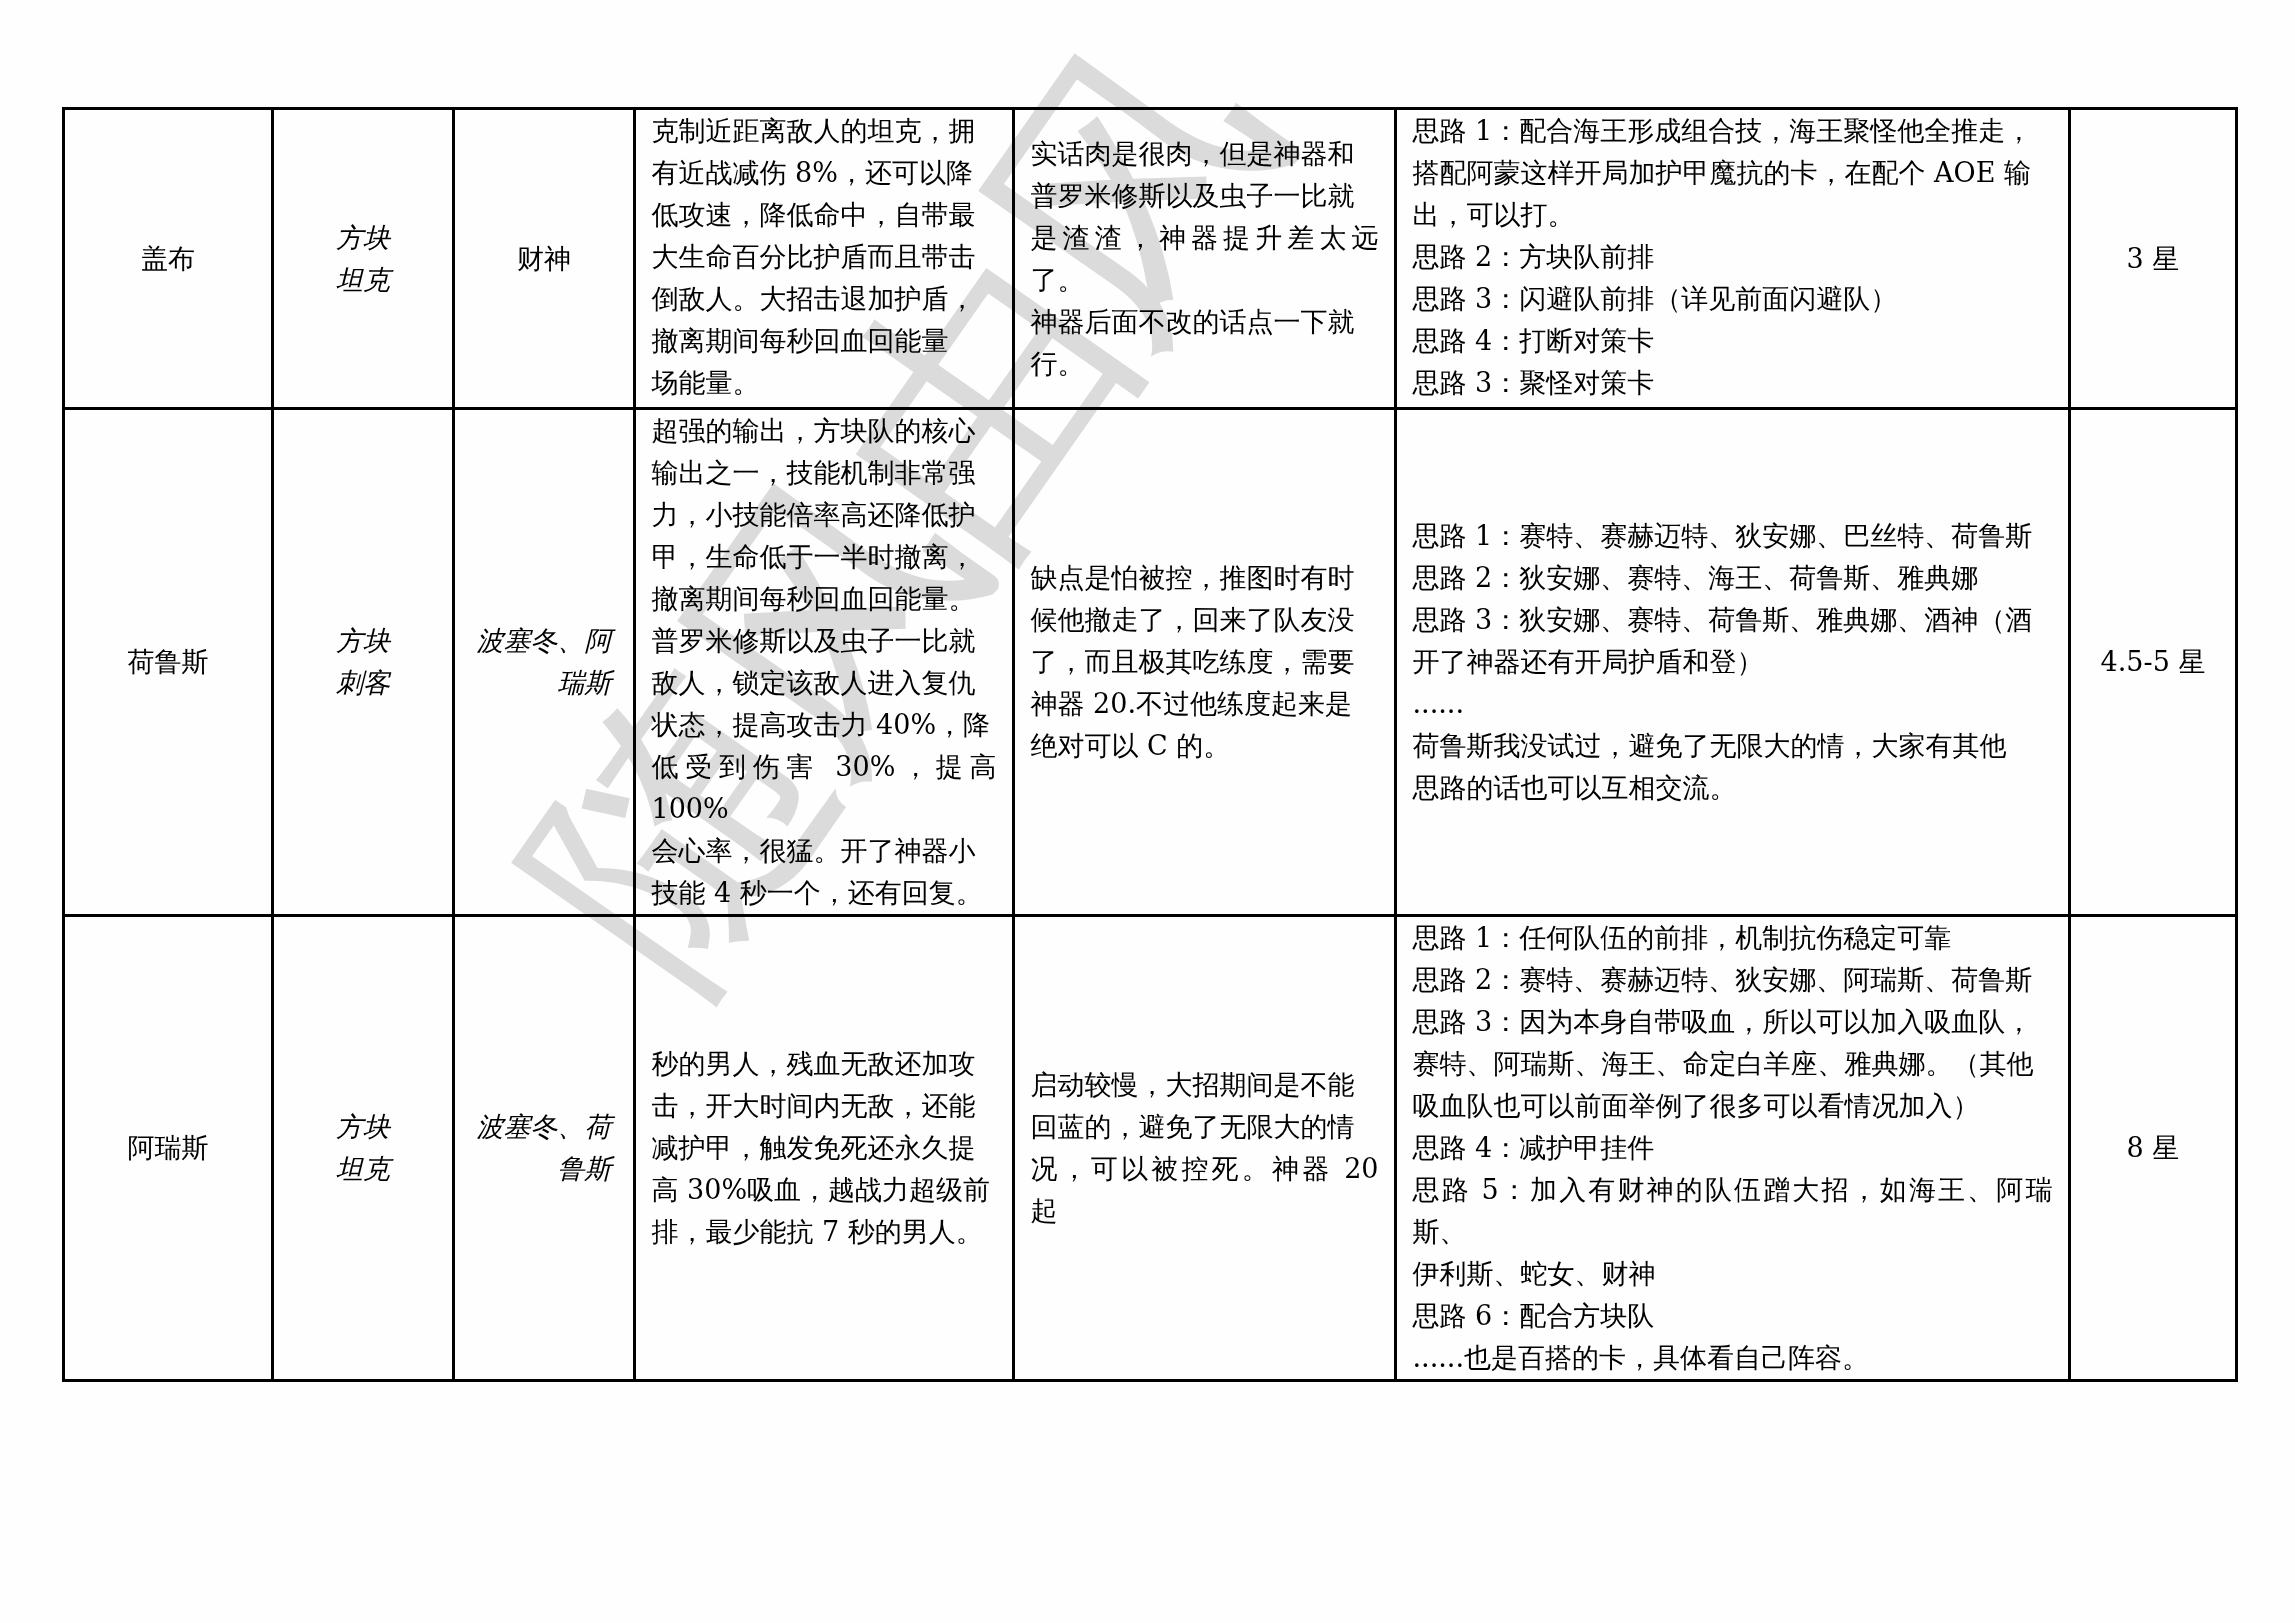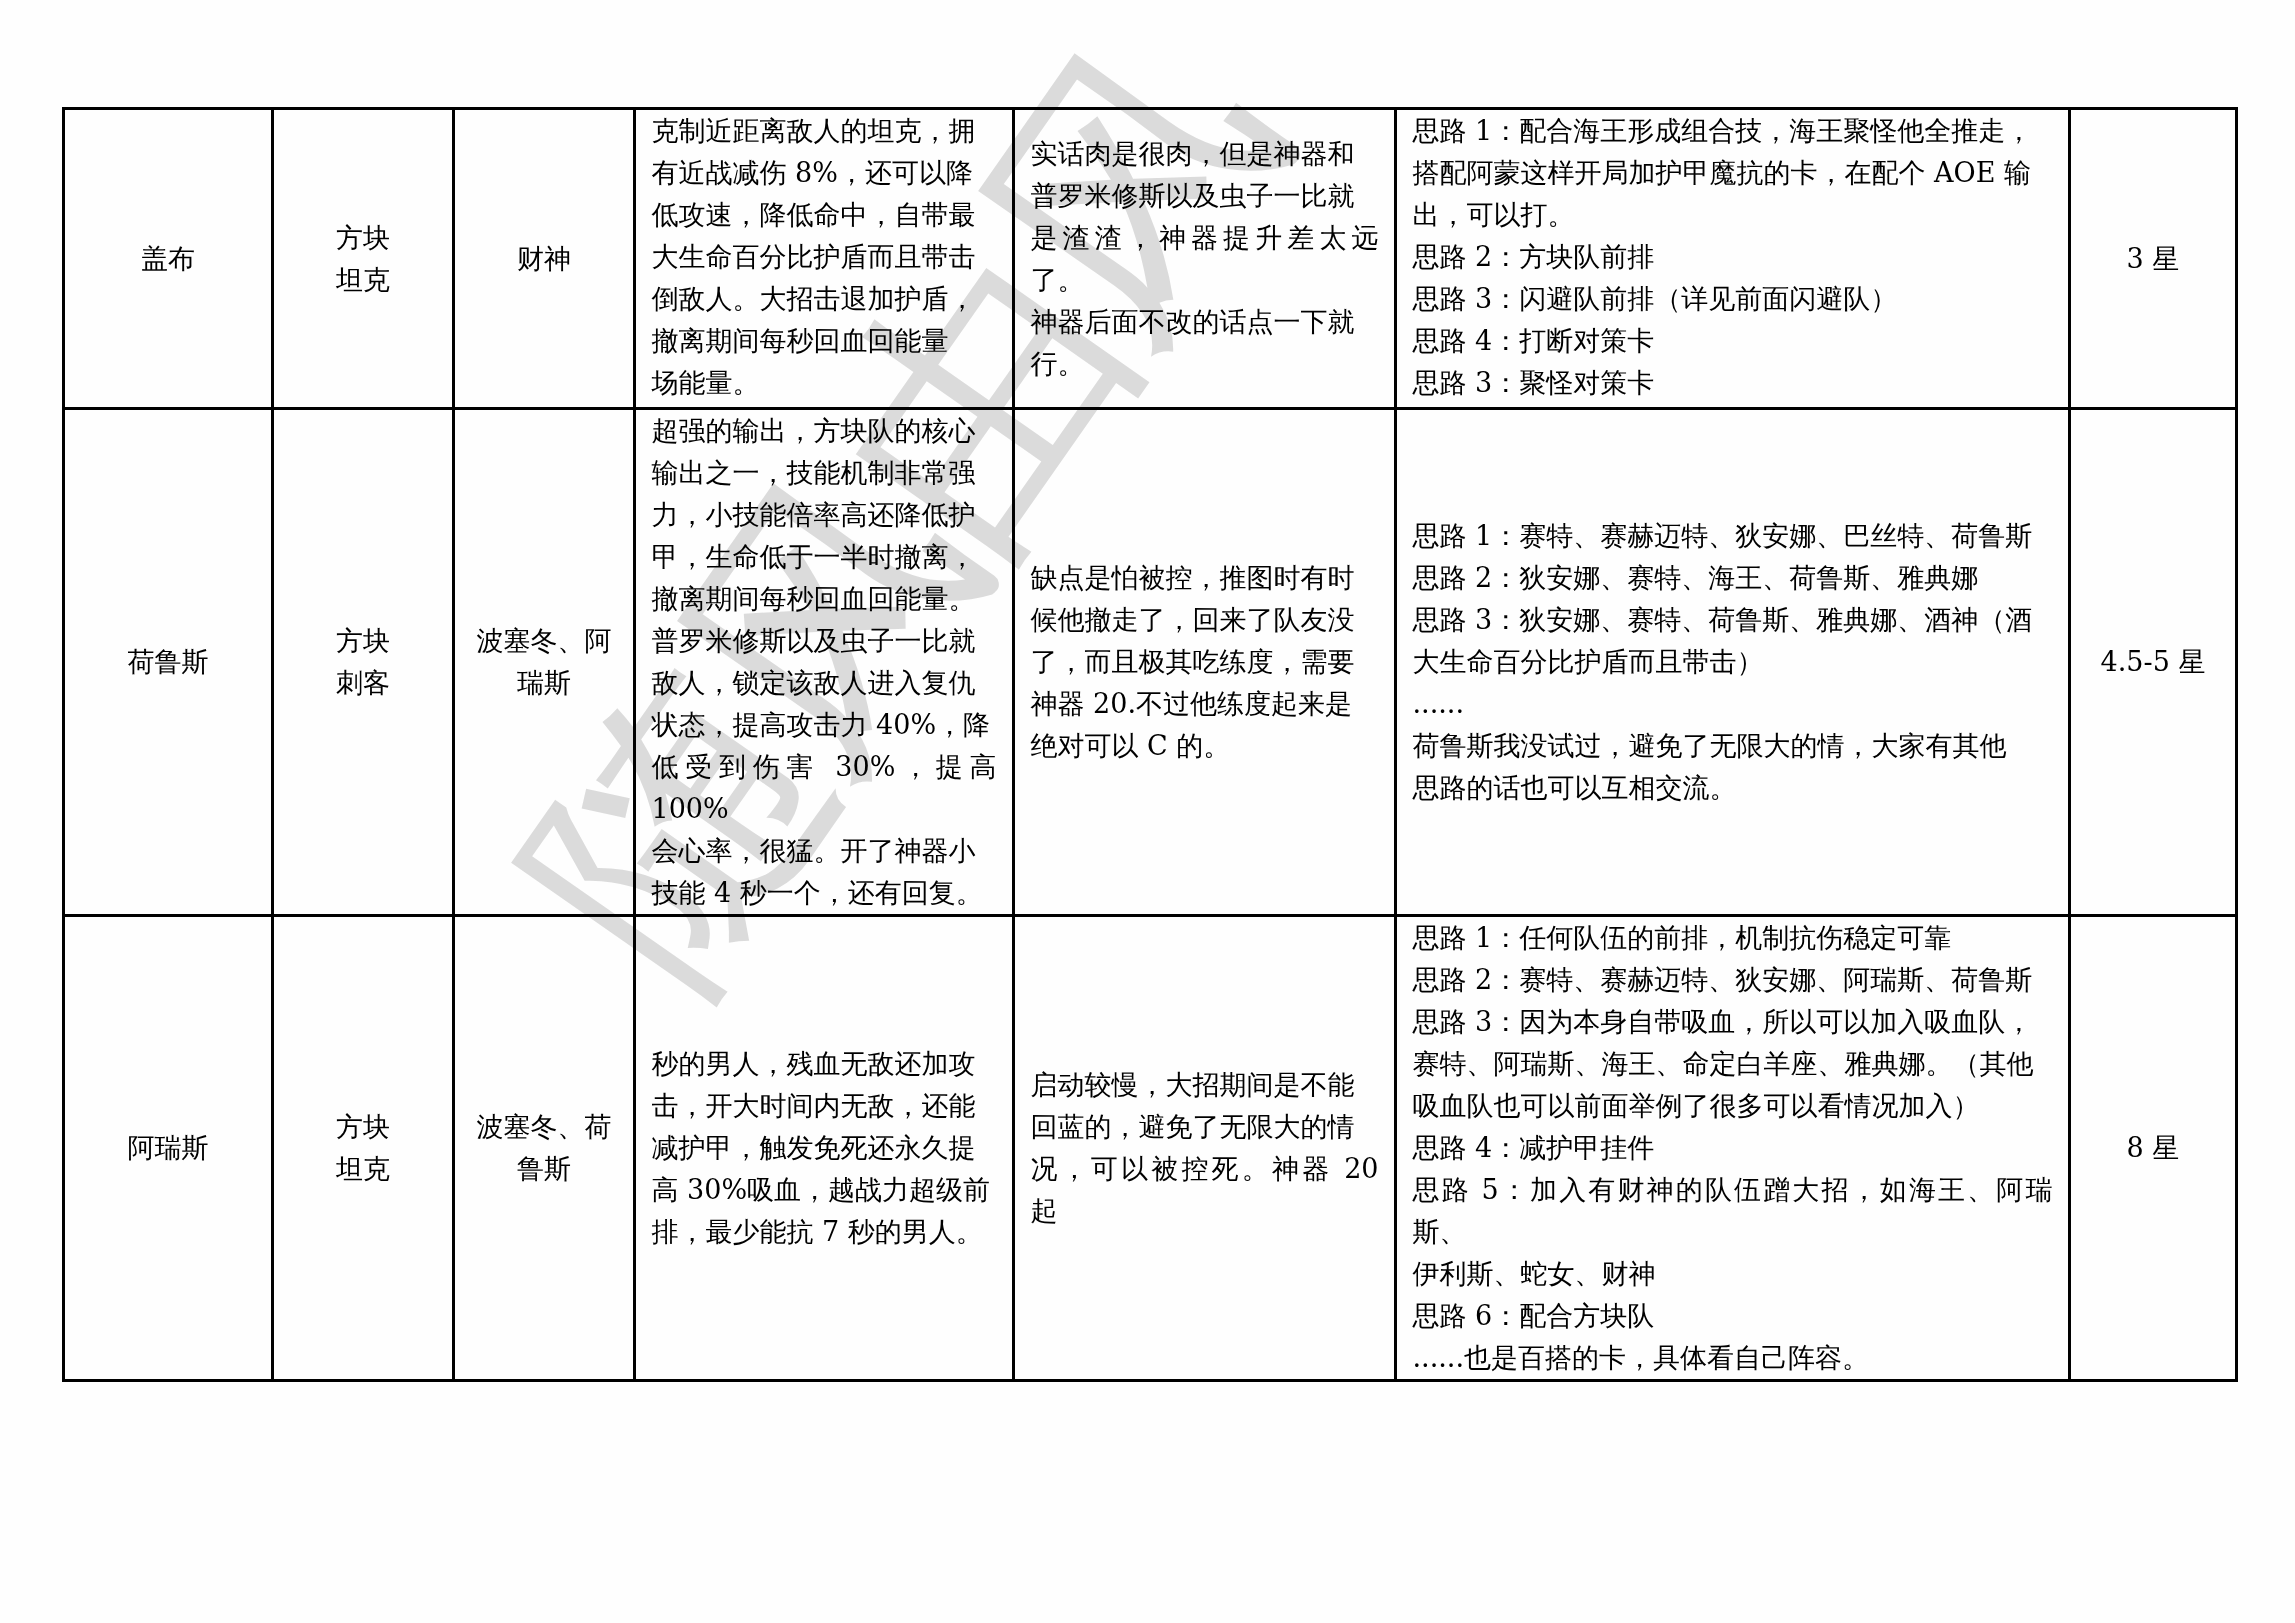--- a/index.html
+++ b/index.html
@@ -4,21 +4,21 @@
 <style>
   html, body { margin:0; padding:0; background:#ffffff; }
   body { width:2295px; height:1623px; position:relative; overflow:hidden;
          font-family:"DejaVu Serif","Liberation Serif",serif; color:#000; }
   .page { position:absolute; left:0; top:0; width:2295px; height:1623px; background:#fefefe; }
   table.guide { position:absolute; left:62px; top:107px; border-collapse:collapse; table-layout:fixed; width:2172px; }
   table.guide td { border:3.1px solid #000; padding:0; vertical-align:middle; font-size:27px; line-height:42px; }
   td.center { text-align:center; }
   td.text { padding:0 15.5px 0 15.5px !important; text-align:justify; }
   td.text .cell-line { display:block; }
-  .multi { display:inline-block; text-align:center; line-height:42px; }
+  .multi { display:inline-block; text-align:right; line-height:42px;font-style:italic; }
   .watermark { position:absolute; left:603px; top:757px; transform:rotate(-55deg); transform-origin:left center;
                font-size:278px; color:#d6d6d6; letter-spacing:-15.5px; white-space:nowrap; pointer-events:none;
                font-family:"DejaVu Sans","Liberation Sans",sans-serif; opacity:0.85; z-index:0; }
   table.guide { z-index:1; }
   td { background:transparent; }
 </style>
 </head>
 <body>
 
 <div class="page">
@@ -112,21 +112,21 @@
           <span class="cell-line">缺点是怕被控，推图时有时</span>
           <span class="cell-line">候他撤走了，回来了队友没</span>
           <span class="cell-line">了，而且极其吃练度，需要</span>
           <span class="cell-line">神器 20.不过他练度起来是</span>
           <span class="cell-line">绝对可以 C 的。</span>
         </td>
         <td class="text">
           <span class="cell-line">思路 1：赛特、赛赫迈特、狄安娜、巴丝特、荷鲁斯</span>
           <span class="cell-line">思路 2：狄安娜、赛特、海王、荷鲁斯、雅典娜</span>
           <span class="cell-line">思路 3：狄安娜、赛特、荷鲁斯、雅典娜、酒神（酒</span>
-          <span class="cell-line">大生命百分比护盾而且带击）</span>
+          <span class="cell-line">开了神器还有开局护盾和登）</span>
           <span class="cell-line">......</span>
           <span class="cell-line">荷鲁斯我没试过，避免了无限大的情，大家有其他</span>
           <span class="cell-line">思路的话也可以互相交流。</span>
         </td>
         <td class="center">
           <span>4.5-5 星</span>
         </td>
       </tr>
 
       <tr style="height:426px">

